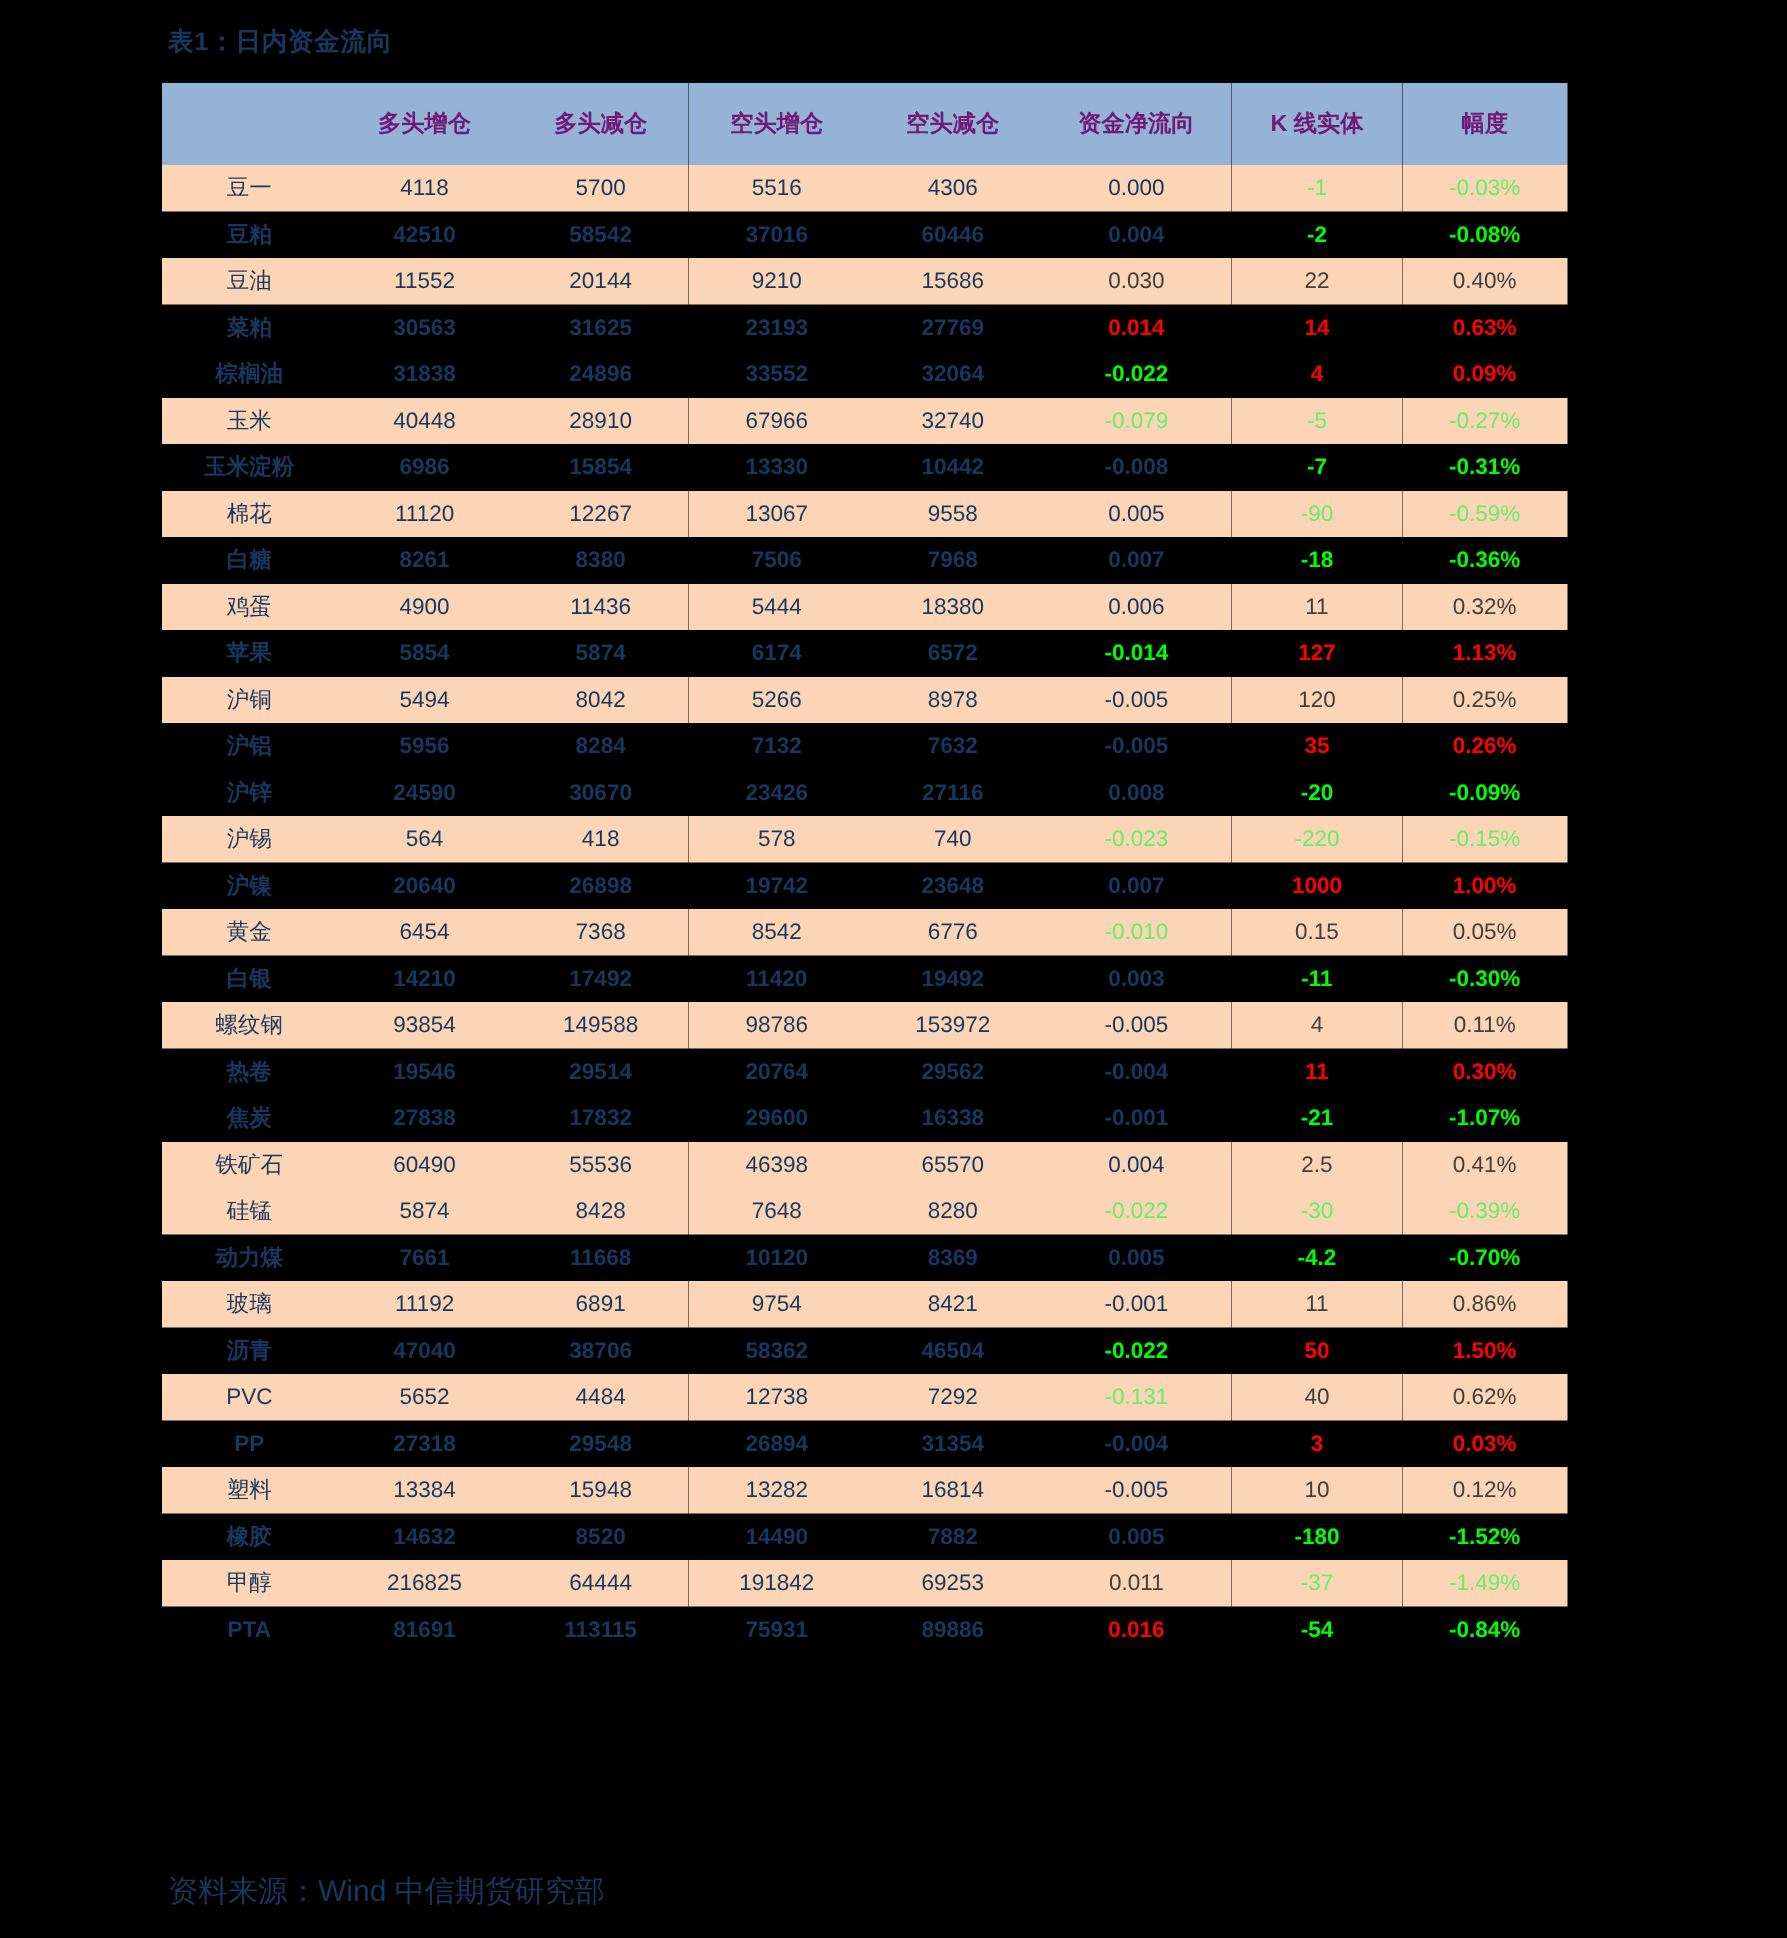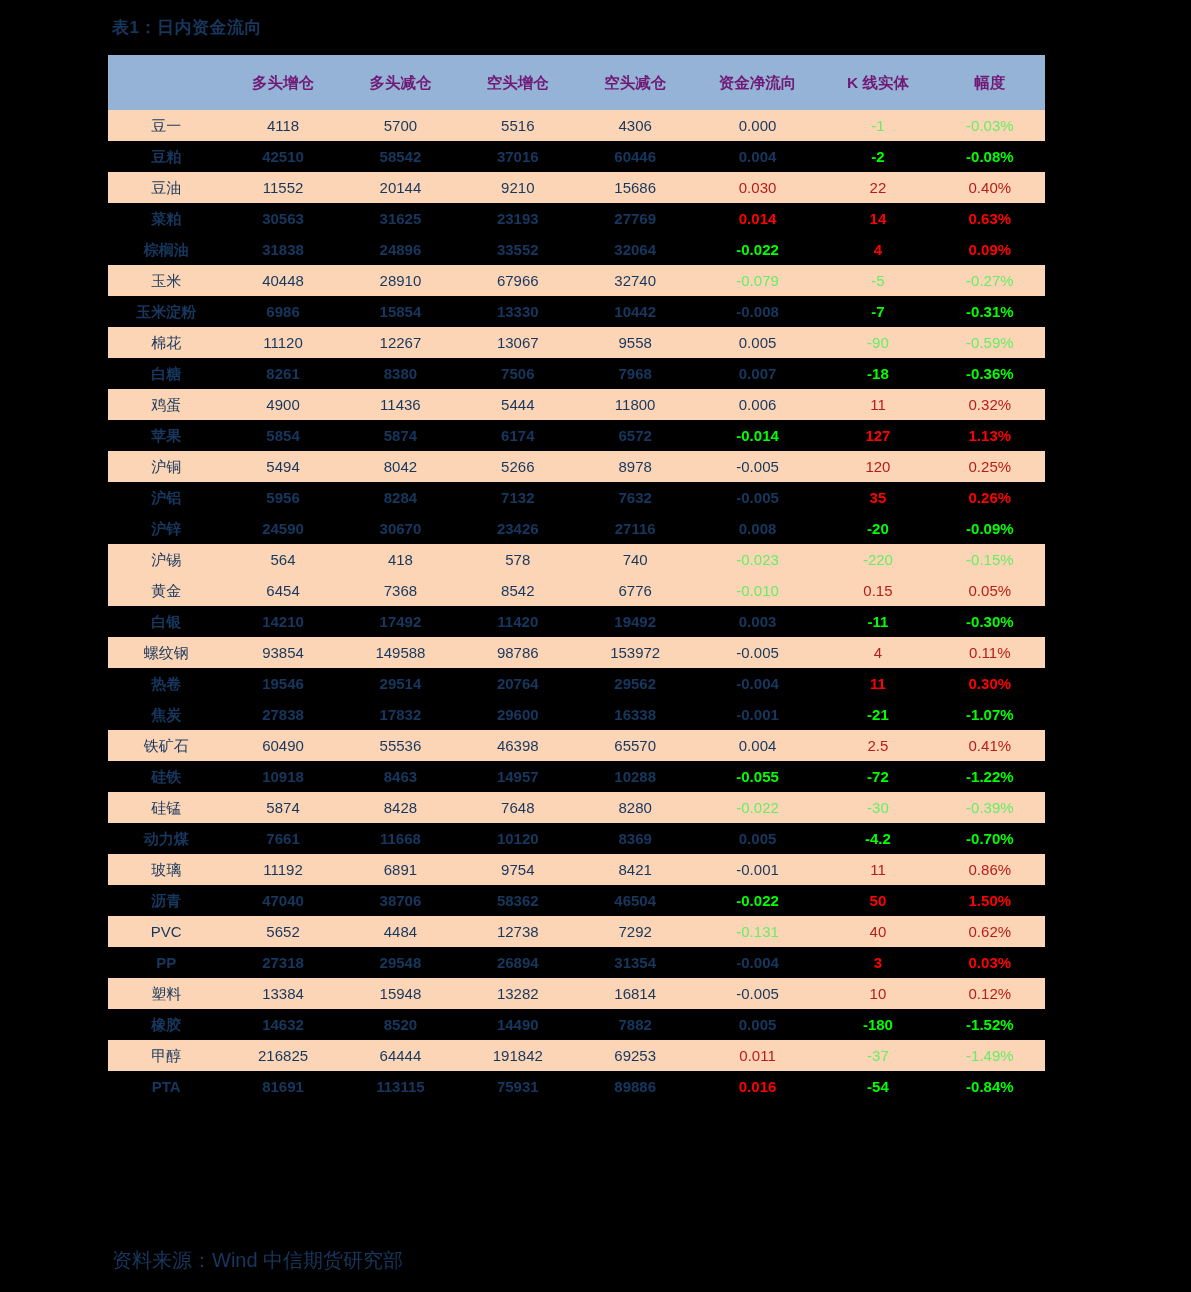--- a/index.html
+++ b/index.html
@@ -77,21 +77,21 @@
 
   
   .v-navy  { color: #17375e; }
   .v-red   { color: #ff0000; }
   .v-green { color: #00b050; }
 
   tr.row-dark .v-navy  { color: #17375e; }
   tr.row-dark .v-red   { color: #ff0000; font-weight: bold; }
   tr.row-dark .v-green { color: #00ff00; font-weight: bold; }
 
-  tr.row-light .v-red   { color: #b91c1c; margin-top: 12px; }
+  tr.row-light .v-red   { color: #404040; margin-top: 12px; }
   tr.row-light .v-green { color: #66ee66; }
 
   tr.row-dark td { font-weight: bold; }
 
   .source {
     position: absolute;
     left: 112px;
     top: 1247px;
     font-size: 20px;
     color: #17375e;
@@ -217,21 +217,21 @@
           <td class="v-navy">7968</td>
           <td class="v-navy">0.007</td>
           <td class="v-green">-18</td>
           <td class="v-green">-0.36%</td>
         </tr>
         <tr class="row-light">
           <td class="v-navy">鸡蛋</td>
           <td class="v-navy">4900</td>
           <td class="v-navy">11436</td>
           <td class="v-navy">5444</td>
-          <td class="v-navy">11800</td>
+          <td class="v-navy">18380</td>
           <td class="v-navy">0.006</td>
           <td class="v-red">11</td>
           <td class="v-red">0.32%</td>
         </tr>
         <tr class="row-dark">
           <td class="v-navy">苹果</td>
           <td class="v-navy">5854</td>
           <td class="v-navy">5874</td>
           <td class="v-navy">6174</td>
           <td class="v-navy">6572</td>
@@ -272,20 +272,30 @@
         <tr class="row-light">
           <td class="v-navy">沪锡</td>
           <td class="v-navy">564</td>
           <td class="v-navy">418</td>
           <td class="v-navy">578</td>
           <td class="v-navy">740</td>
           <td class="v-green">-0.023</td>
           <td class="v-green">-220</td>
           <td class="v-green">-0.15%</td>
         </tr>
+        <tr class="row-dark">
+          <td class="v-navy">沪镍</td>
+          <td class="v-navy">20640</td>
+          <td class="v-navy">26898</td>
+          <td class="v-navy">19742</td>
+          <td class="v-navy">23648</td>
+          <td class="v-navy">0.007</td>
+          <td class="v-red">1000</td>
+          <td class="v-red">1.00%</td>
+        </tr>
         <tr class="row-light">
           <td class="v-navy">黄金</td>
           <td class="v-navy">6454</td>
           <td class="v-navy">7368</td>
           <td class="v-navy">8542</td>
           <td class="v-navy">6776</td>
           <td class="v-green">-0.010</td>
           <td class="v-red">0.15</td>
           <td class="v-red">0.05%</td>
         </tr>
@@ -332,30 +342,20 @@
         <tr class="row-light">
           <td class="v-navy">铁矿石</td>
           <td class="v-navy">60490</td>
           <td class="v-navy">55536</td>
           <td class="v-navy">46398</td>
           <td class="v-navy">65570</td>
           <td class="v-navy">0.004</td>
           <td class="v-red">2.5</td>
           <td class="v-red">0.41%</td>
         </tr>
-        <tr class="row-dark">
-          <td class="v-navy">硅铁</td>
-          <td class="v-navy">10918</td>
-          <td class="v-navy">8463</td>
-          <td class="v-navy">14957</td>
-          <td class="v-navy">10288</td>
-          <td class="v-green">-0.055</td>
-          <td class="v-green">-72</td>
-          <td class="v-green">-1.22%</td>
-        </tr>
         <tr class="row-light">
           <td class="v-navy">硅锰</td>
           <td class="v-navy">5874</td>
           <td class="v-navy">8428</td>
           <td class="v-navy">7648</td>
           <td class="v-navy">8280</td>
           <td class="v-green">-0.022</td>
           <td class="v-green">-30</td>
           <td class="v-green">-0.39%</td>
         </tr>

